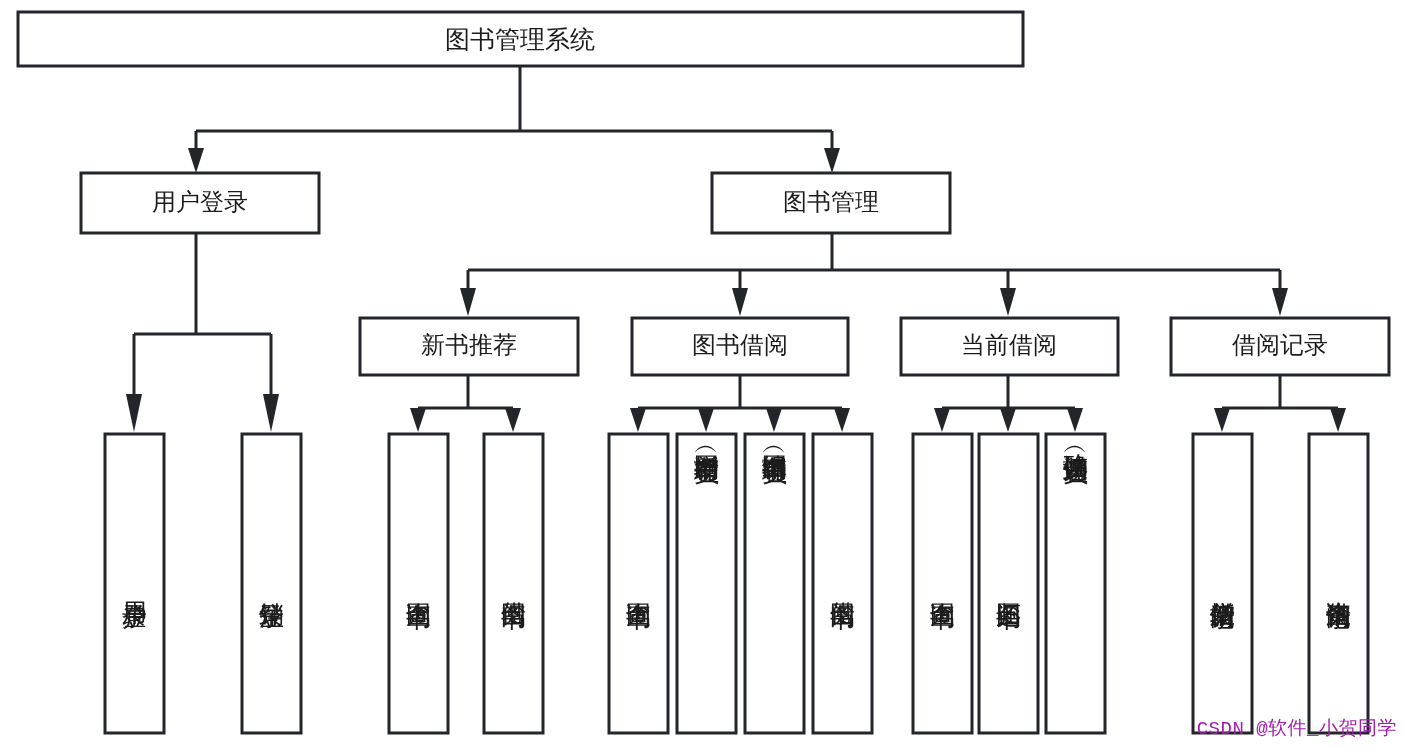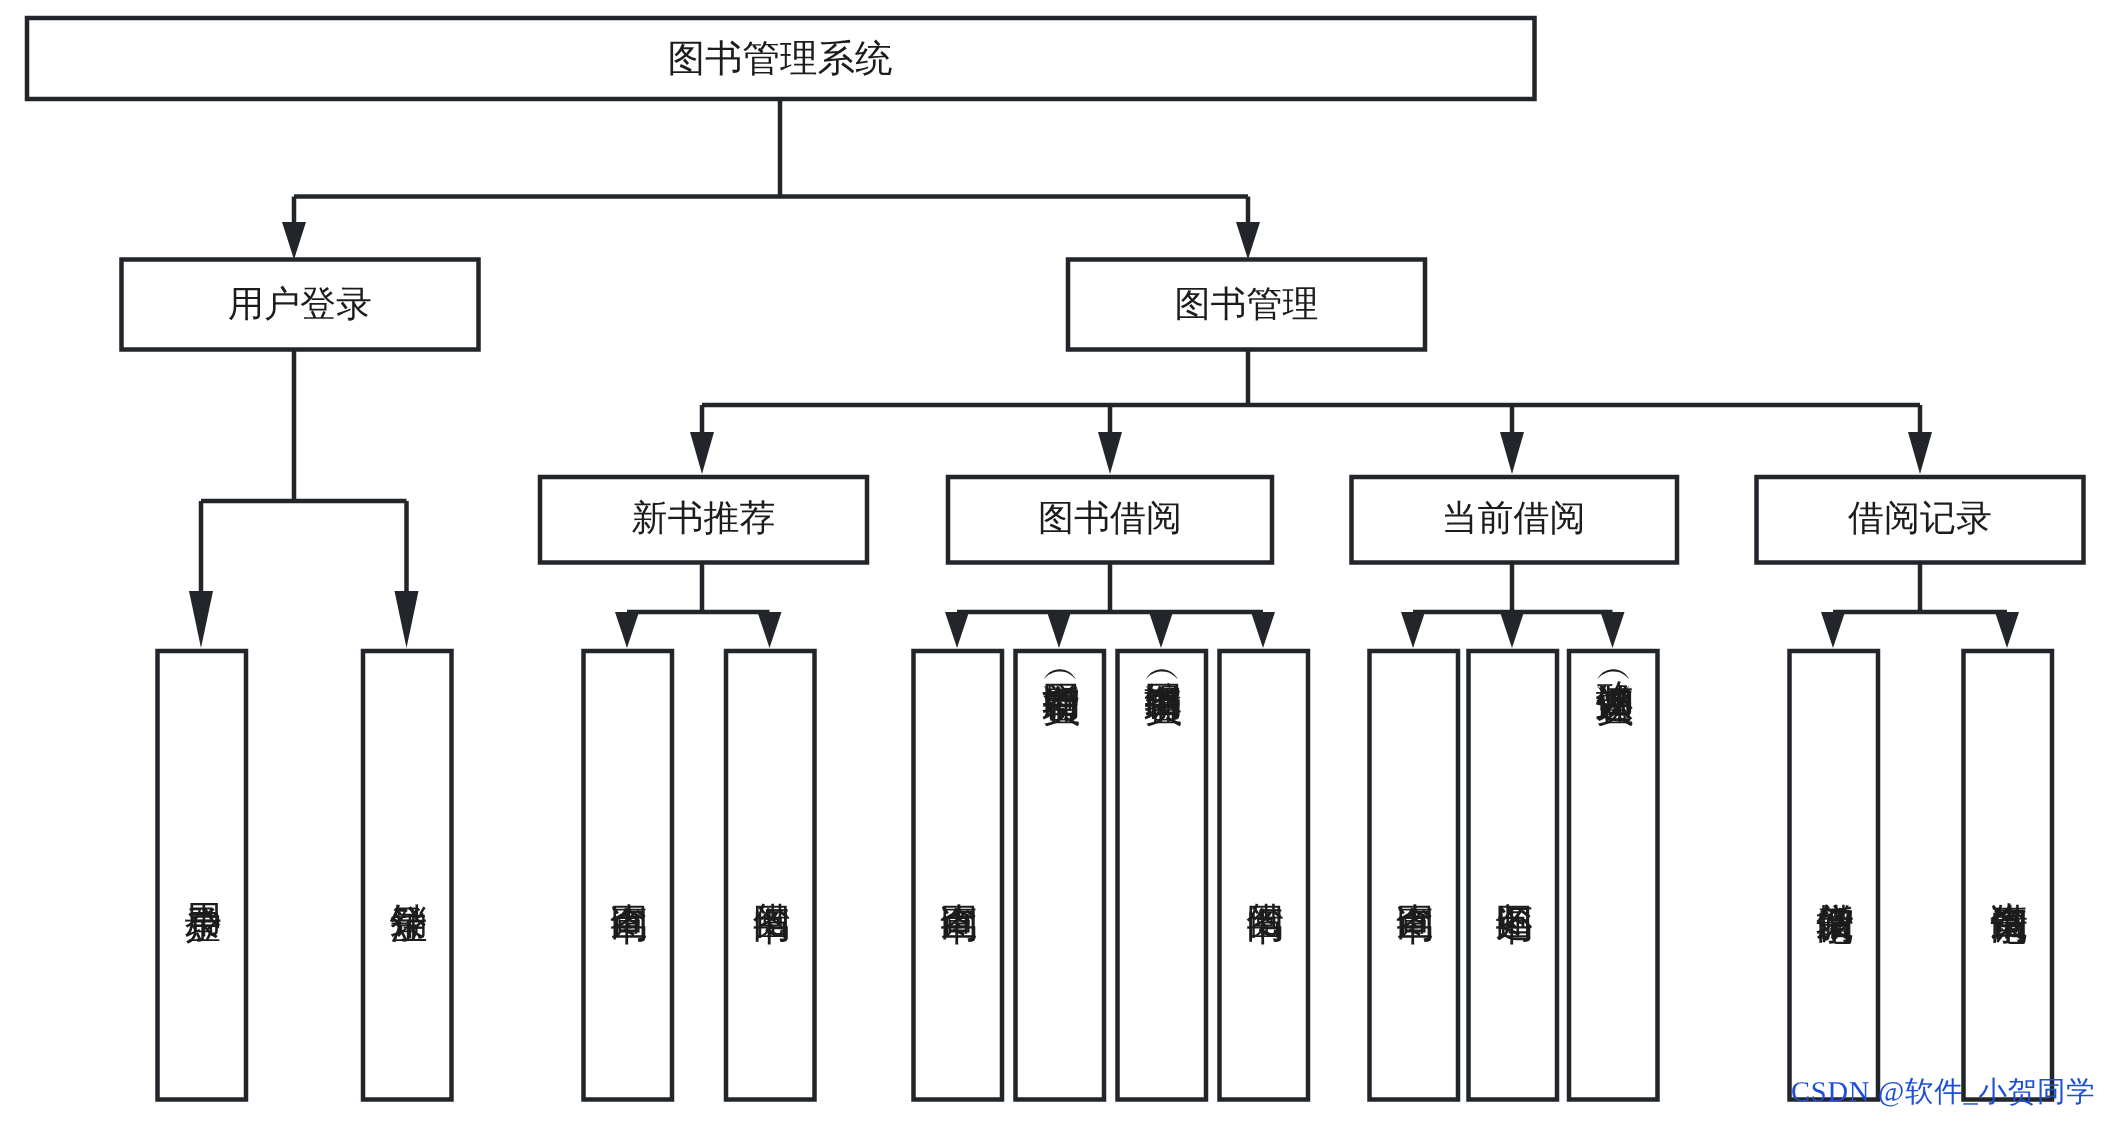--- a/index.html
+++ b/index.html
@@ -63,23 +63,23 @@
     font-size: 25px;
     line-height: 1.08;
     color: #1c1c1c;
     letter-spacing: 1px;
     white-space: nowrap;
   }
   #watermark {
     position: absolute;
     right: 8px;
     bottom: 6px;
-    font-family: Liberation Serif, serif;
+    font-family: Liberation Mono, monospace;
     font-size: 19px;
-    color: #1d4ed8;
+    color: #a21caf;
     letter-spacing: 0.5px;
     white-space: nowrap;
   }
 </style>
 </head>
 <body>
 
 <div id="diagram-root">
 
   <svg class="flow" viewBox="0 0 1405 747">

